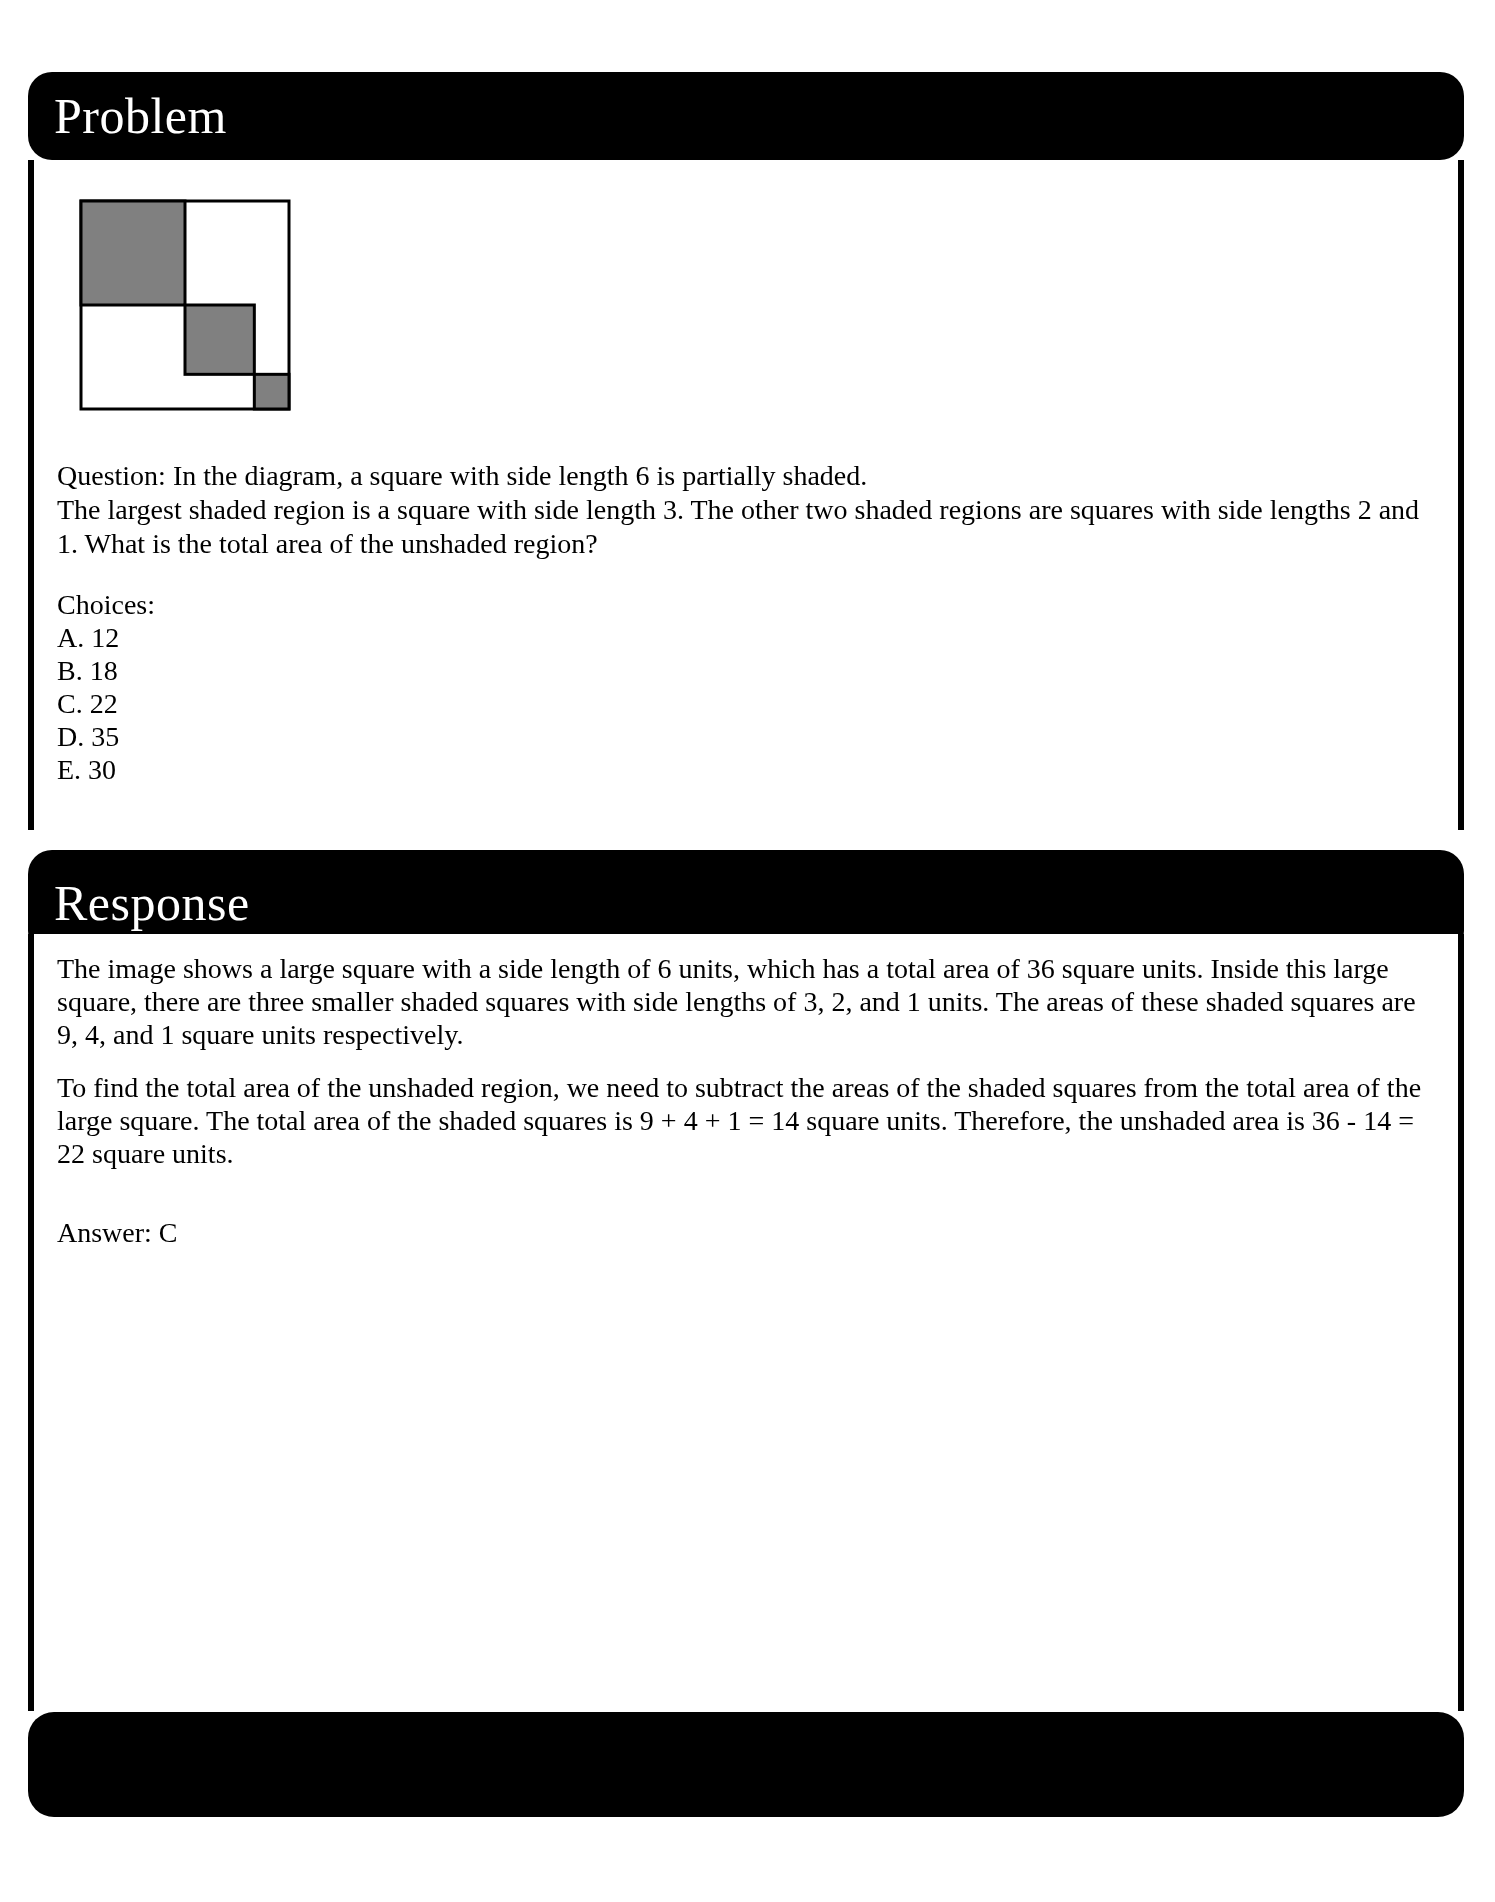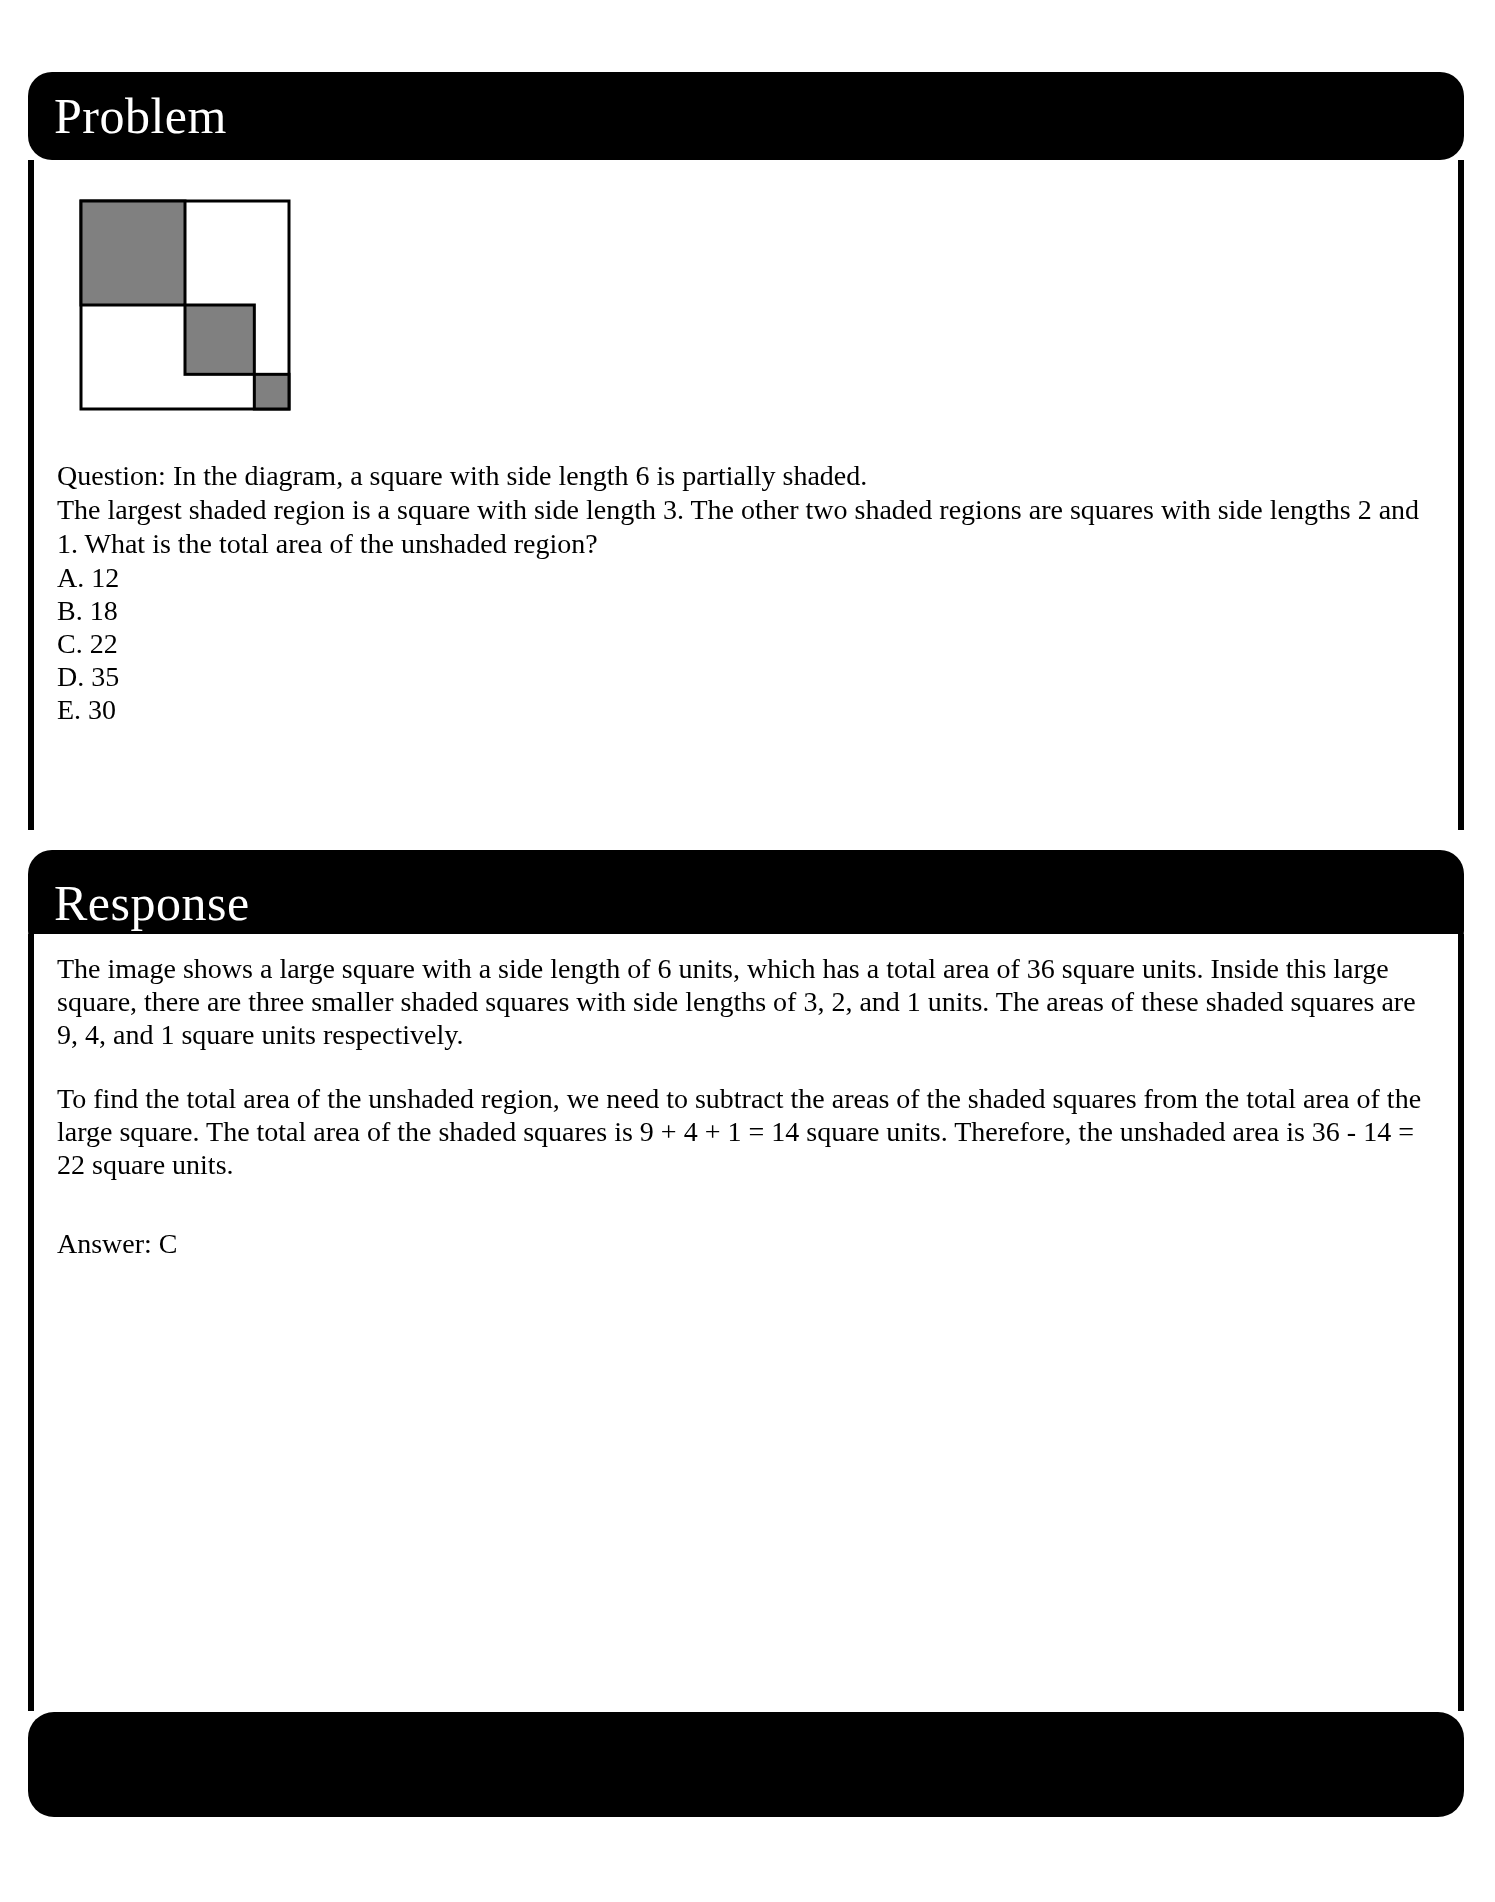--- a/index.html
+++ b/index.html
@@ -60,21 +60,21 @@
     white-space: pre-line;
     margin: 0;
     max-width: 1401px;
   }
   .question {
     line-height: 34px;
     margin-top: 48px;
   }
   .choices-label { margin-top: 27px; }
   .choice { font-size: 28px; line-height: 33px; }
-  .para-1 { margin-top: 31px; font-family: Liberation Serif, serif; }
+  .para-1 { margin-top: 20px; font-family: Liberation Serif, serif; }
   .para-2 { margin-top: 63px; }
   .answer-line { margin-top: 46px; }
 </style>
 </head>
 <body>
 
 <div class="page">
 
   <div class="section-bar bar-problem">
     <span>Problem</span>
@@ -85,20 +85,21 @@
       <svg width="212" height="212" viewBox="-2 -2 212 212" xmlns="http://www.w3.org/2000/svg">
           <rect x="0" y="0" width="208" height="208" fill="#ffffff" stroke="#000000" stroke-width="3"></rect>
           <rect x="0" y="0" width="104" height="104" fill="#808080" stroke="#000000" stroke-width="3"></rect>
           <rect x="104" y="104" width="69.33333333333333" height="69.33333333333333" fill="#808080" stroke="#000000" stroke-width="3"></rect>
           <rect x="173.33333333333331" y="173.33333333333331" width="34.666666666666664" height="34.666666666666664" fill="#808080" stroke="#000000" stroke-width="3"></rect>
         </svg>
     </div>
     <p class="prose question">Question: In the diagram, a square with side length 6 is partially shaded.
 The largest shaded region is a square with side length 3. The other two shaded regions are squares with side lengths 2 and
 1. What is the total area of the unshaded region?</p>
+    <div class="prose choices-label">Choices:</div>
     <div>
       <div class="choice">A. 12</div>
       <div class="choice">B. 18</div>
       <div class="choice">C. 22</div>
       <div class="choice">D. 35</div>
       <div class="choice">E. 30</div>
     </div>
   </div>
 
   <div class="section-bar bar-response">

